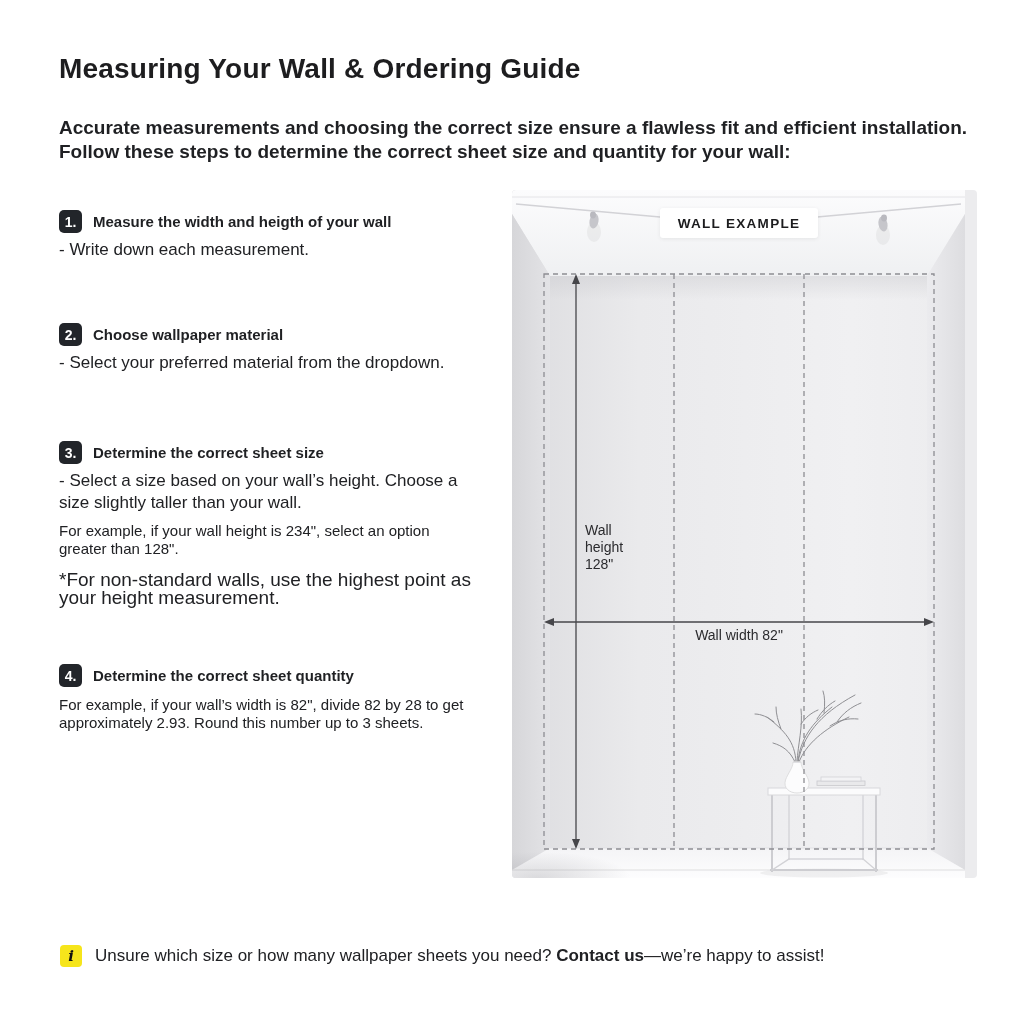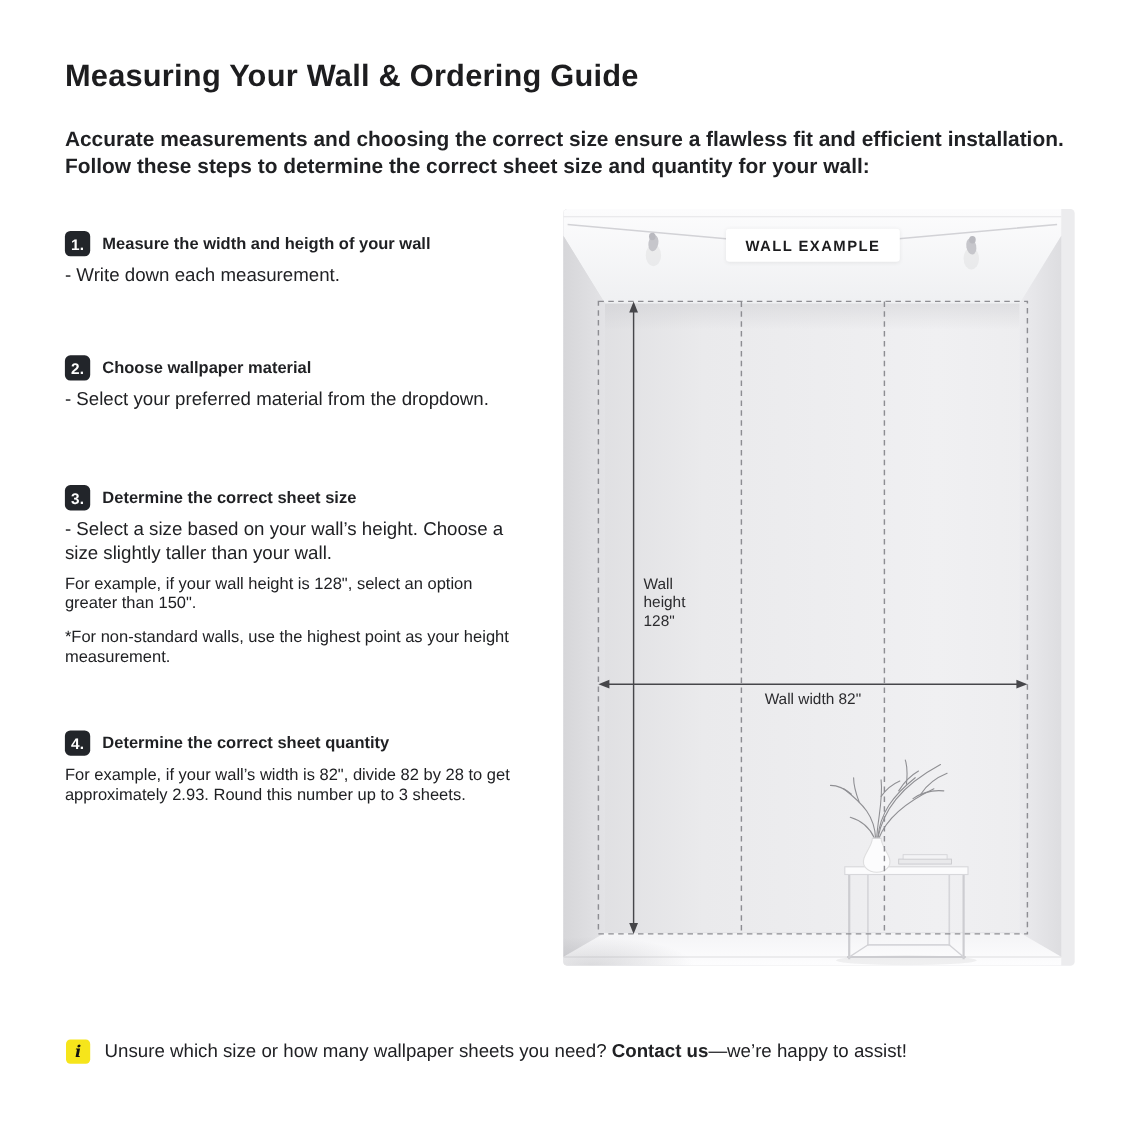--- a/index.html
+++ b/index.html
@@ -19,21 +19,21 @@
   .step-1{top:210px}.step-2{top:323px}.step-3{top:441px}.step-4{top:664px}
   .step-head{display:flex;align-items:center;gap:11px;}
   .badge{
     width:23px;height:23px;background:#22252a;color:#fff;border-radius:5px;
     font-size:14px;font-weight:700;display:flex;align-items:center;
     justify-content:center;flex:0 0 auto;
   }
   .step-title{font-size:15px;font-weight:700;color:#1f2023;}
   .desc{margin-top:6px;font-size:17px;line-height:21.5px;color:#202124;}
   .example{margin-top:9px;font-size:15px;line-height:17.5px;color:#202124;width:412px;}
-  .note{margin-top:14px;font-size:15px;line-height:17.5px;color:#202124;width:412px;}
+  .note{margin-top:14px;font-size:19px;line-height:17.5px;color:#202124;width:412px;}
 
   .wall-img{
     position:absolute;left:512px;top:190px;width:453px;height:688px;
     border-radius:4px;overflow:hidden;background:#ececee;padding-left:12px;
   }
   .wall-img svg{position:absolute;left:0;top:0;}
   .wall-badge{
     position:absolute;left:148px;top:18px;width:158px;height:30px;background:#ffffff;
     border-radius:3px;display:flex;align-items:center;justify-content:center;
     font-size:13.5px;font-weight:700;letter-spacing:1.3px;color:#1c1c1e;
@@ -86,21 +86,21 @@
     </div>
     <div class="desc">- Select your preferred material from the dropdown.</div>
   </div>
 
   <div class="step step-3">
     <div class="step-head">
       <div class="badge">3.</div>
       <div class="step-title">Determine the correct sheet size</div>
     </div>
     <div class="desc">- Select a size based on your wall’s height. Choose a size slightly taller than your wall.</div>
-    <div class="example">For example, if your wall height is 128", select an option greater than 150".</div>
+    <div class="example">For example, if your wall height is 234", select an option greater than 128".</div>
     <div class="note">*For non-standard walls, use the highest point as your height measurement.</div>
   </div>
 
   <div class="step step-4">
     <div class="step-head">
       <div class="badge">4.</div>
       <div class="step-title">Determine the correct sheet quantity</div>
     </div>
     <div class="example">For example, if your wall’s width is 82", divide 82 by 28 to get approximately 2.93. Round this number up to 3 sheets.</div>
   </div>

